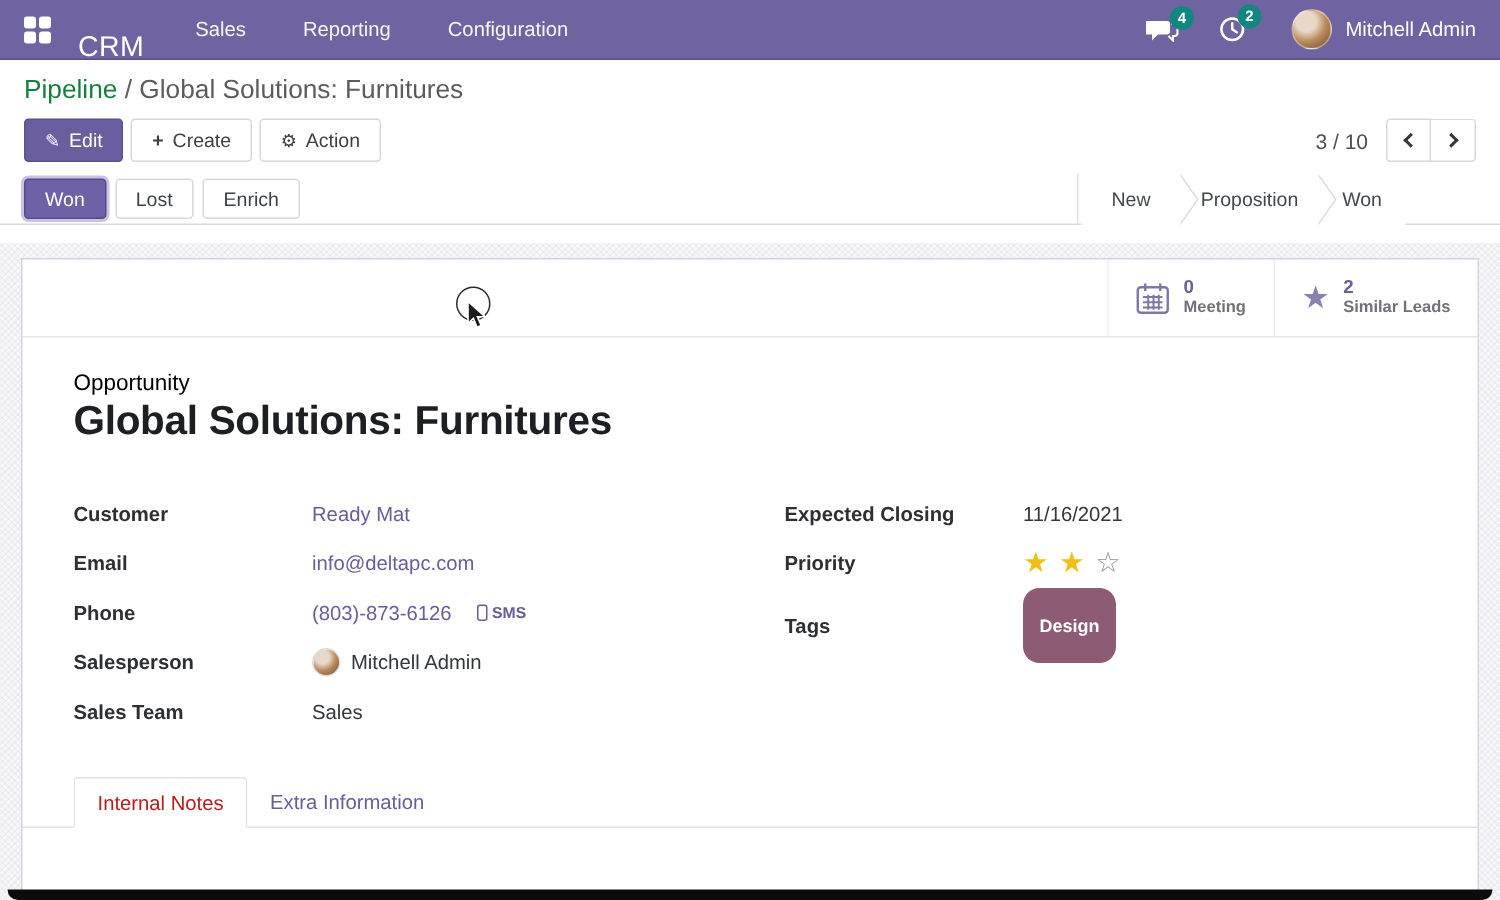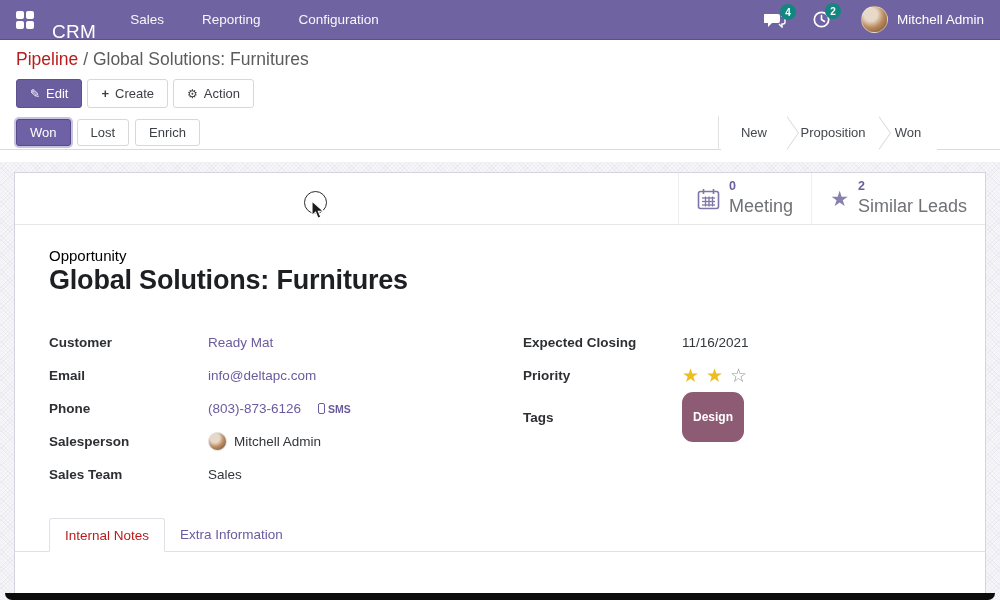--- a/index.html
+++ b/index.html
@@ -14,21 +14,21 @@
   .nav-menu { color:#fff; font-size:13.5px; margin-right:38px; cursor:pointer; opacity:.95; }
   .nav-right { margin-left:auto; display:flex; align-items:center; }
   .nav-ico { position:relative; margin-left:26px; cursor:pointer; display:flex; align-items:center; }
   .badge { position:absolute; top:-7px; right:-10px; background:#12877f; color:#fff; font-size:10px; font-weight:700; min-width:16px; height:16px; border-radius:8px; display:flex; align-items:center; justify-content:center; padding:0 4px; }
   .nav-avatar { width:27px; height:27px; border-radius:50%; margin-left:30px; background:radial-gradient(circle at 35% 30%, #e8d8c8 0 28%, #b98a5d 55%, #6e4a2e); border:1px solid rgba(255,255,255,.4); }
   .nav-user { color:#fff; font-size:13.5px; margin-left:9px; cursor:pointer; }
 
   
   .cp { background:#fff; padding:9px 16px 8px; }
   .breadcrumb { font-size:17.5px; margin-bottom:9px; color:#5c5c5c; }
-  .breadcrumb .bc-link { color:#b91c1c; cursor:pointer; }
+  .breadcrumb .bc-link { color:#15803d; cursor:pointer; }
   .cp-row { display:flex; align-items:center; }
   .btn { font-size:13px; height:29px; padding:0 13px; border:1px solid #d8d8d8; background:#fff; border-radius:3px; color:#3c3f44; display:inline-flex; align-items:center; gap:6px; cursor:pointer; }
   .btn-primary { background:#6b5e9e; border-color:#5d5190; color:#fff; }
   .btn + .btn { margin-left:5px; }
   .btn-action { margin-left:172px; }
   .pager { margin-left:auto; display:flex; align-items:center; }
   .pager-val { font-size:14px; color:#4a4f54; margin-right:12px; }
   .pager-btns { display:flex; }
   .pager-btn { width:30px; height:29px; background:#fff; border:1px solid #d8d8d8; display:flex; align-items:center; justify-content:center; cursor:pointer; }
   .pager-btn:first-child { border-radius:3px 0 0 3px; }
@@ -59,21 +59,21 @@
       repeating-linear-gradient(-45deg, rgba(90,90,120,.05) 0 1px, transparent 1px 3px),
       #f7f6fa;
     padding:10px 14px 0; }
   .card { background:#fff; border:1px solid #d4d3de; height:440px; }
 
   
   .bbox { height:52px; border-bottom:1px solid #e6e6e6; display:flex; justify-content:flex-end; }
   .stat { display:flex; align-items:center; gap:9px; padding:0 18px; border-left:1px solid #efefef; cursor:pointer; }
   .stat-txt { display:flex; flex-direction:column; line-height:1.25; }
   .stat-val { font-size:12.5px; font-weight:700; color:#6b5e9e; }
-  .stat-lbl { font-size:18px; color:#6f7276; }
+  .stat-lbl { font-size:11px; color:#6f7276;font-weight:bold; }
   .star-big { font-size:21px; color:#8781ad; line-height:1; }
 
   
   .sheet { padding:22px 34px 0; }
   .opp-type { font-size:15px; font-weight:400; color:#000000; }
   .opp-title { font-size:27px; font-weight:700; color:#1d1f22; margin-top:1px; letter-spacing:-.2px; }
   .amount { margin-top:27px; display:flex; align-items:baseline; gap:10px; }
   .amt-num { font-size:19px; font-weight:700; color:#26282b; }
   .amt-at { font-size:16px; color:#9a9da1; }
   .amt-prob { font-size:19px; font-weight:700; color:#26282b; }
@@ -151,20 +151,31 @@
       <span>Edit</span>
     </button>
     <button class="btn">
       <span style="font-weight:700;">+</span>
       <span>Create</span>
     </button>
     <button class="btn btn-action">
       <span style="font-size:12px;">⚙</span>
       <span>Action</span>
     </button>
+    <div class="pager">
+      <span class="pager-val">3 / 10</span>
+      <div class="pager-btns">
+        <div class="pager-btn">
+            <span class="chev chev-l"></span>
+          </div>
+        <div class="pager-btn">
+            <span class="chev chev-r"></span>
+          </div>
+      </div>
+    </div>
   </div>
 </div>
 
 <div class="statusbar">
   <button class="sb-btn sb-btn-won">Won</button>
   <button class="sb-btn">Lost</button>
   <button class="sb-btn">Enrich</button>
   <div class="stages">
     <div class="stage s1">New</div>
     <div class="stage s3">Proposition</div>

